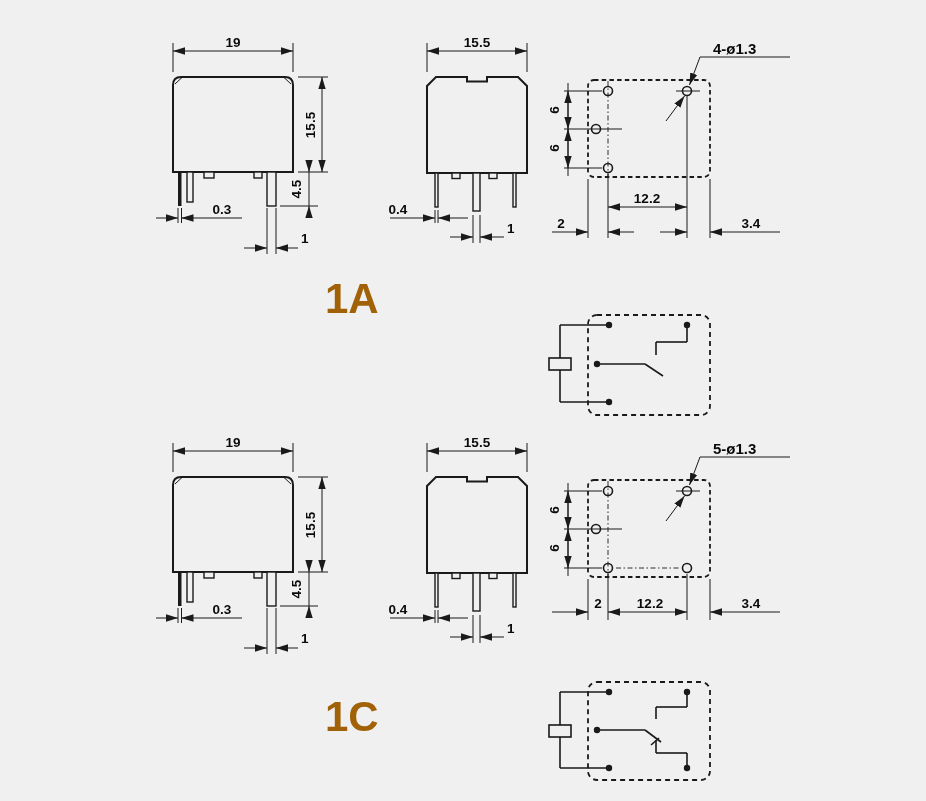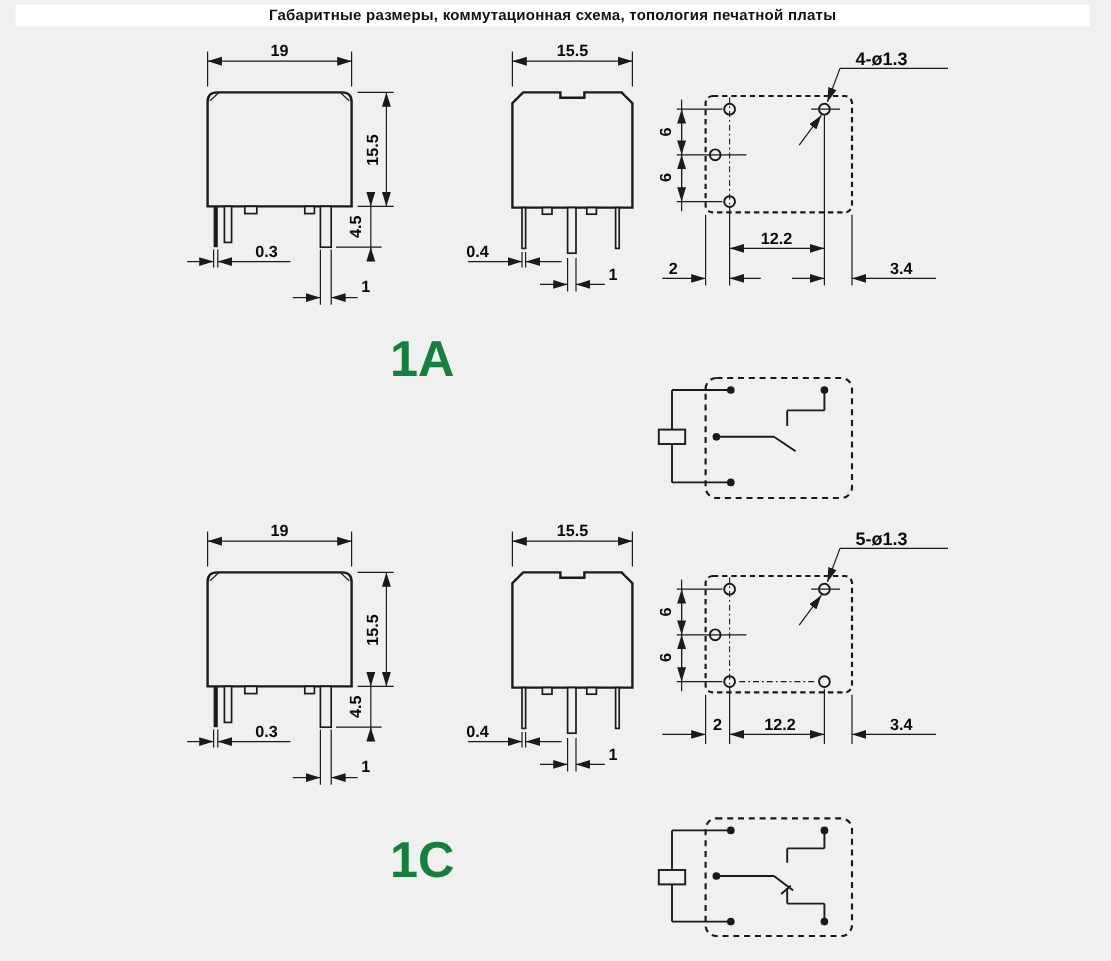--- a/index.html
+++ b/index.html
@@ -2,21 +2,21 @@
 <html><head>
 <meta charset="utf-8">
 <style>
   html,body{margin:0;padding:0;}
   body{background:#f0f0f0;font-family:"Liberation Sans",sans-serif;}
   .canvas{position:relative;width:926px;height:801px;background:#f0f0f0;overflow:hidden;}
   .titlebar{position:absolute;left:13px;top:4px;width:895px;height:18px;background:#ffffff;
             display:flex;align-items:center;justify-content:center;}
   .titlebar .t{font:bold 12.5px "Liberation Sans",sans-serif;color:#111;letter-spacing:.2px;}
   .drw{position:absolute;}
-  .seclabel{position:absolute;font:bold 42px "Liberation Sans",sans-serif;color:#15803d;line-height:1;}
+  .seclabel{position:absolute;font:bold 42px "Liberation Sans",sans-serif;color:#a16207;line-height:1;}
   
   .thin{stroke:#1a1a1a;stroke-width:1;fill:none;}
   .thick{stroke:#1a1a1a;stroke-width:2;fill:none;}
   .med{stroke:#1a1a1a;stroke-width:1.6;fill:none;}
   .pin{fill:#f0f0f0;stroke:#1a1a1a;stroke-width:1.4;}
   .pinblk{fill:#1a1a1a;stroke:none;}
   .dash{stroke:#1a1a1a;stroke-width:1.8;fill:none;stroke-dasharray:4.5 3.2;}
   .dash2{stroke:#1a1a1a;stroke-width:1.8;fill:none;stroke-dasharray:5 4;}
   .cl{stroke:#1a1a1a;stroke-width:.9;fill:none;stroke-dasharray:5 2.5 1.5 2.5;}
   .dot{fill:#1a1a1a;stroke:none;}
@@ -29,23 +29,20 @@
 <svg width="0" height="0" style="position:absolute" aria-hidden="true">
   <defs>
     <marker id="arr" viewBox="0 0 12 9" refX="12" refY="4.5" markerWidth="12" markerHeight="9" markerUnits="userSpaceOnUse" orient="auto-start-reverse">
       <path d="M0,0.8 L12,4.5 L0,8.2 Z" fill="#1a1a1a"></path>
     </marker>
   </defs>
 </svg>
 
 <div class="canvas">
 
-  <div class="titlebar">
-    <span class="t">Габаритные размеры, коммутационная схема, топология печатной платы</span>
-  </div>
 
   <svg class="drw" style="left:130px;top:30px" width="210" height="230" viewBox="0 0 210 230">
     <line class="thin" x1="43" y1="42" x2="43" y2="13"></line>
     <line class="thin" x1="163" y1="42" x2="163" y2="13"></line>
     <line class="thin" x1="43" y1="21" x2="163" y2="21" marker-start="url(#arr)" marker-end="url(#arr)"></line>
     <text class="dim" x="103" y="17" text-anchor="middle">19</text>
     <path class="thick" d="M43,142 V55 Q43,47 51,47 H155 Q163,47 163,55 V142 Z"></path>
     <line class="thin" x1="45" y1="54" x2="52" y2="47.5"></line>
     <line class="thin" x1="161" y1="54" x2="154" y2="47.5"></line>
     <rect class="pinblk" x="48" y="142" width="3.5" height="34"></rect>

